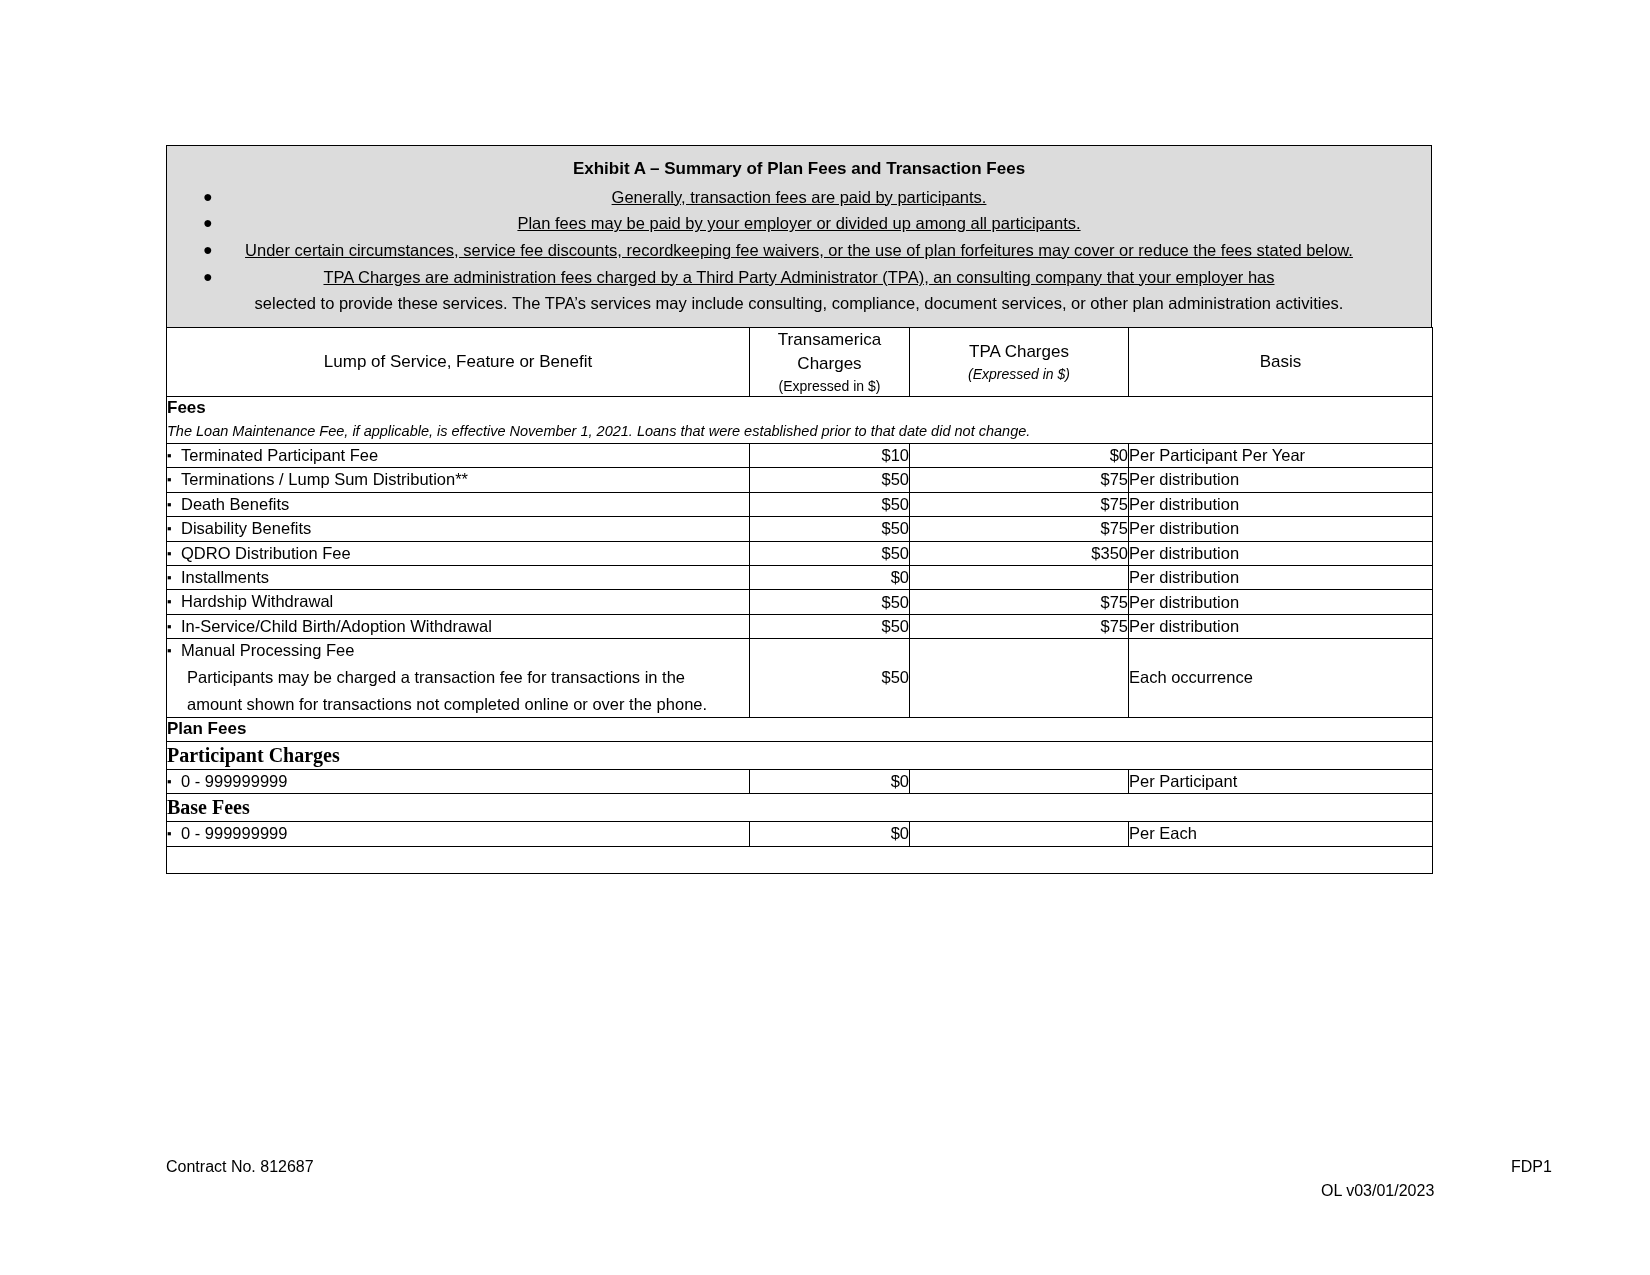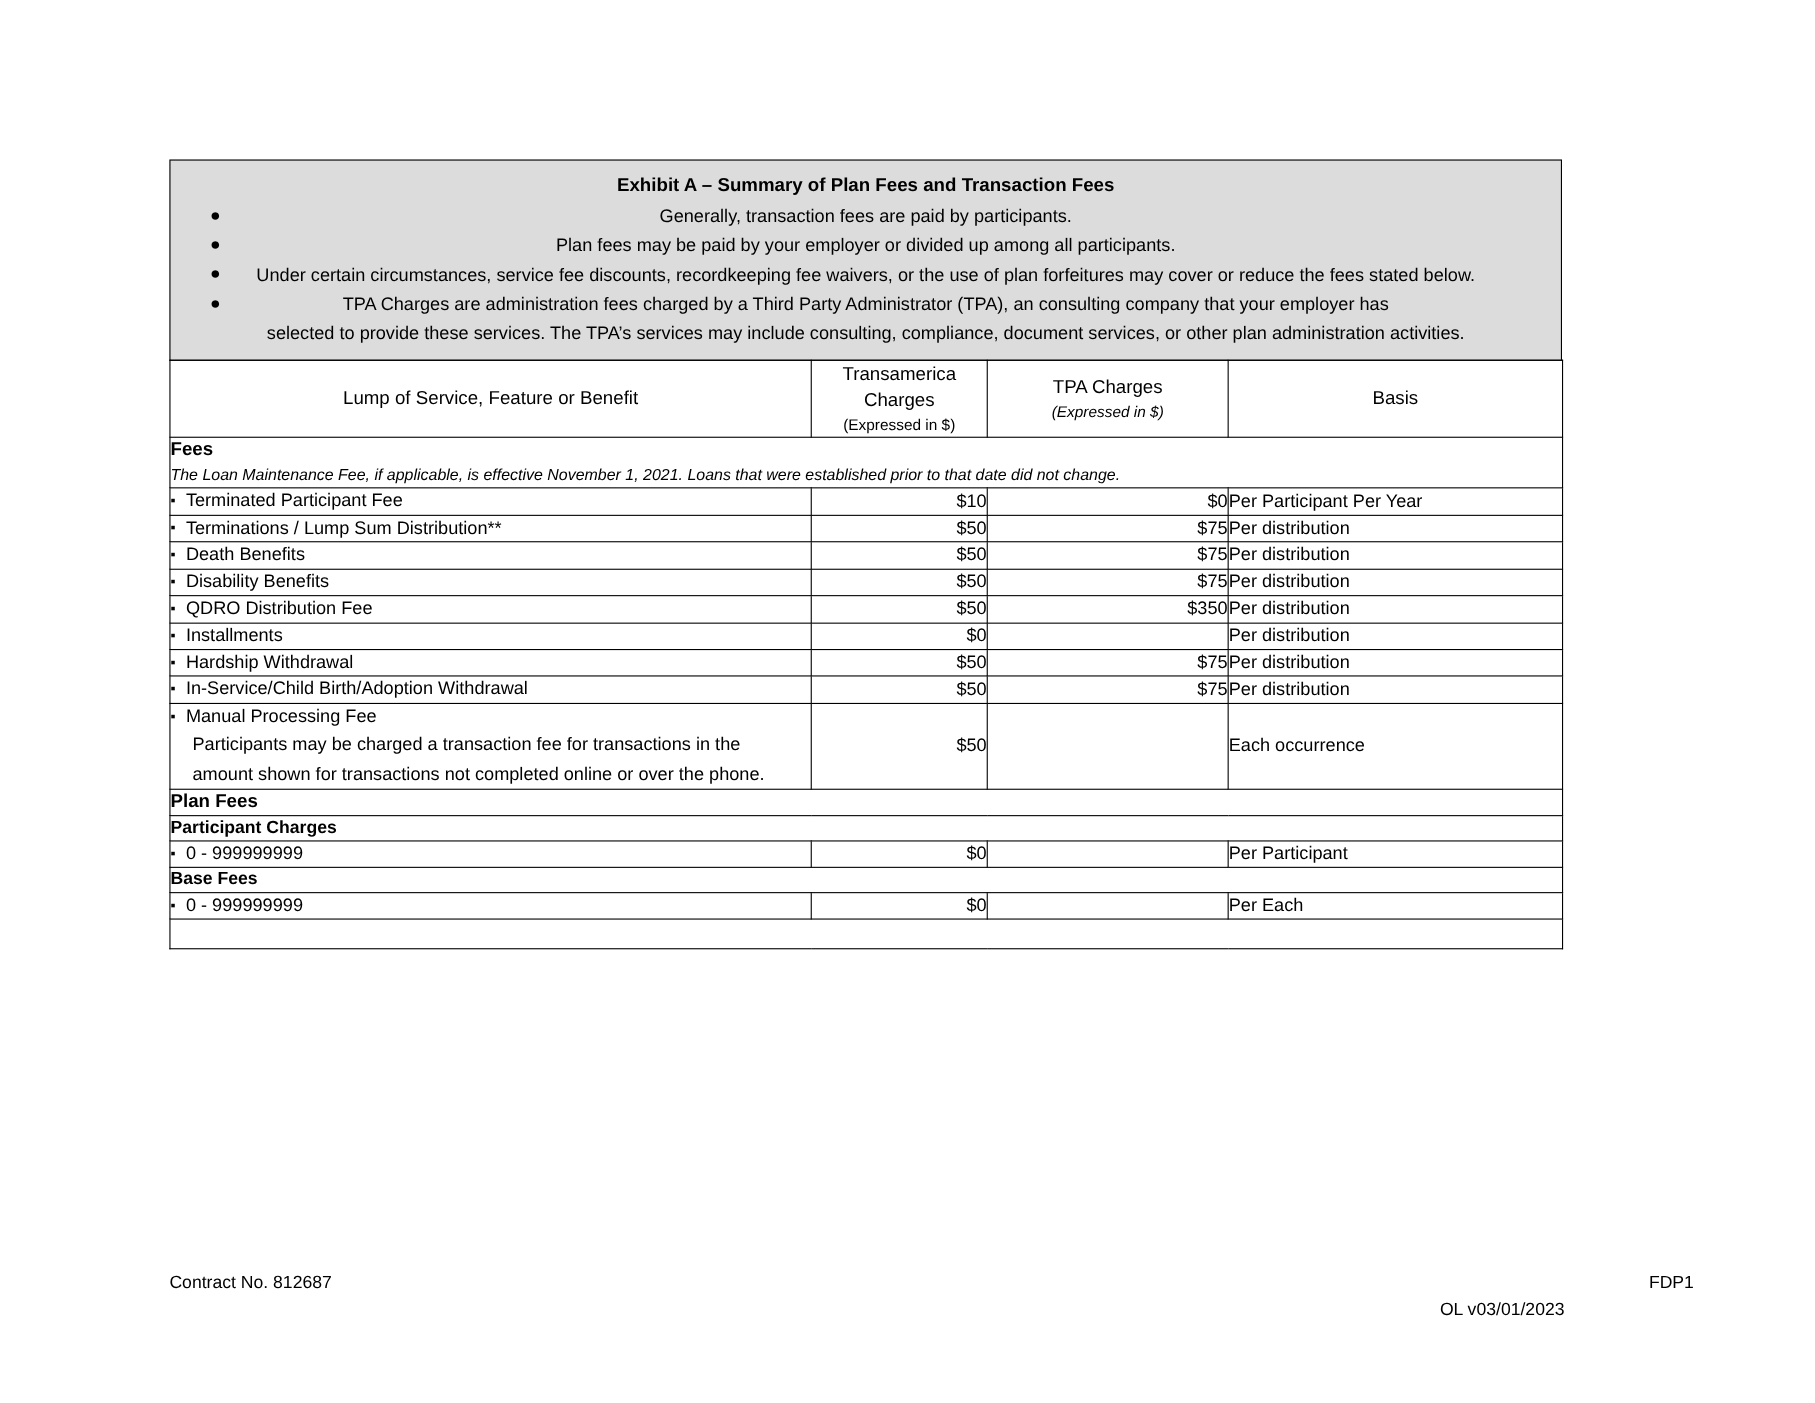--- a/index.html
+++ b/index.html
@@ -12,21 +12,21 @@
     height: 1275px;
     font-family: "Liberation Sans", sans-serif;
     color: #000000;
     position: relative;
     overflow: hidden;
   }
 
   
   .page {
     position: absolute;
-    left: 4px; top: 0;
+    left: 16px; top: 0;
     width: 1460px;
     height: 1275px;
     background: #fff;
   }
 
   .doc {
     position: absolute;
     left: 150px;
     top: 145px;
     width: 1266px;
@@ -60,20 +60,21 @@
   }
   .intro-list li .bullet {
     position: absolute;
     left: 30px;
     top: 0;
     font-size: 16px;
     line-height: 1.62;
   }
   .intro-list li .btext {
     display: block;
+    text-decoration: underline;
   }
   .intro-cont {
     text-align: center;
     font-size: 16.5px;
     line-height: 1.62;
   }
 
   
   table.fees {
     border-collapse: collapse;
@@ -140,22 +141,23 @@
   
   .subsection-row td {
     border-left: 1.3px solid #000;
     border-right: 1.3px solid #000;
     border-top: 1.3px solid #000;
     border-bottom: none;
     padding: 3px 4px 3px 18px;
   }
   .subsection-title {
     font-weight: bold;
-    font-size: 16px;
+    font-size: 20px;
     line-height: 1.35;
+    font-family: Liberation Serif, serif;
   }
 
   
   .item-cell {
     padding: 3px 4px 3px 18px;
     line-height: 1.42;
   }
   .item-cell .bsq {
     display: inline-block;
     width: 14px;

